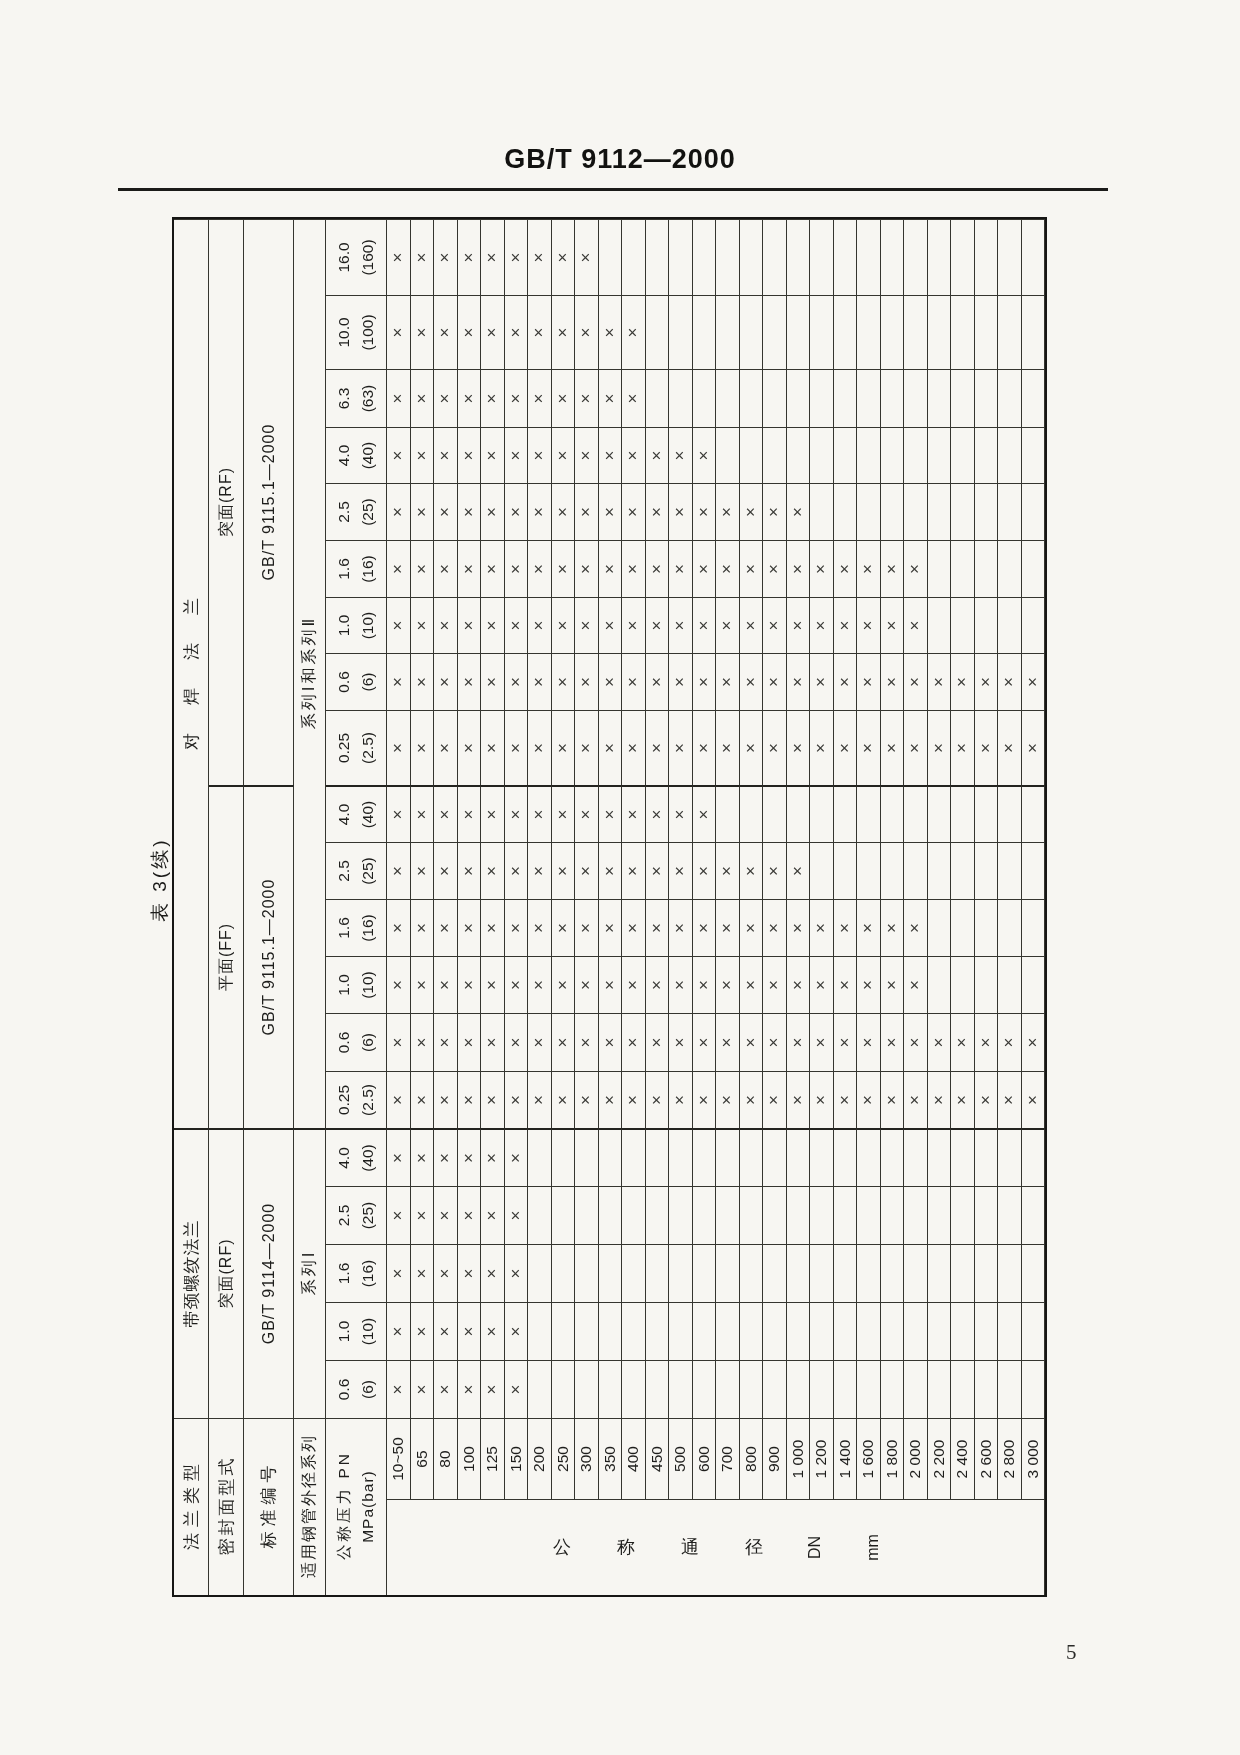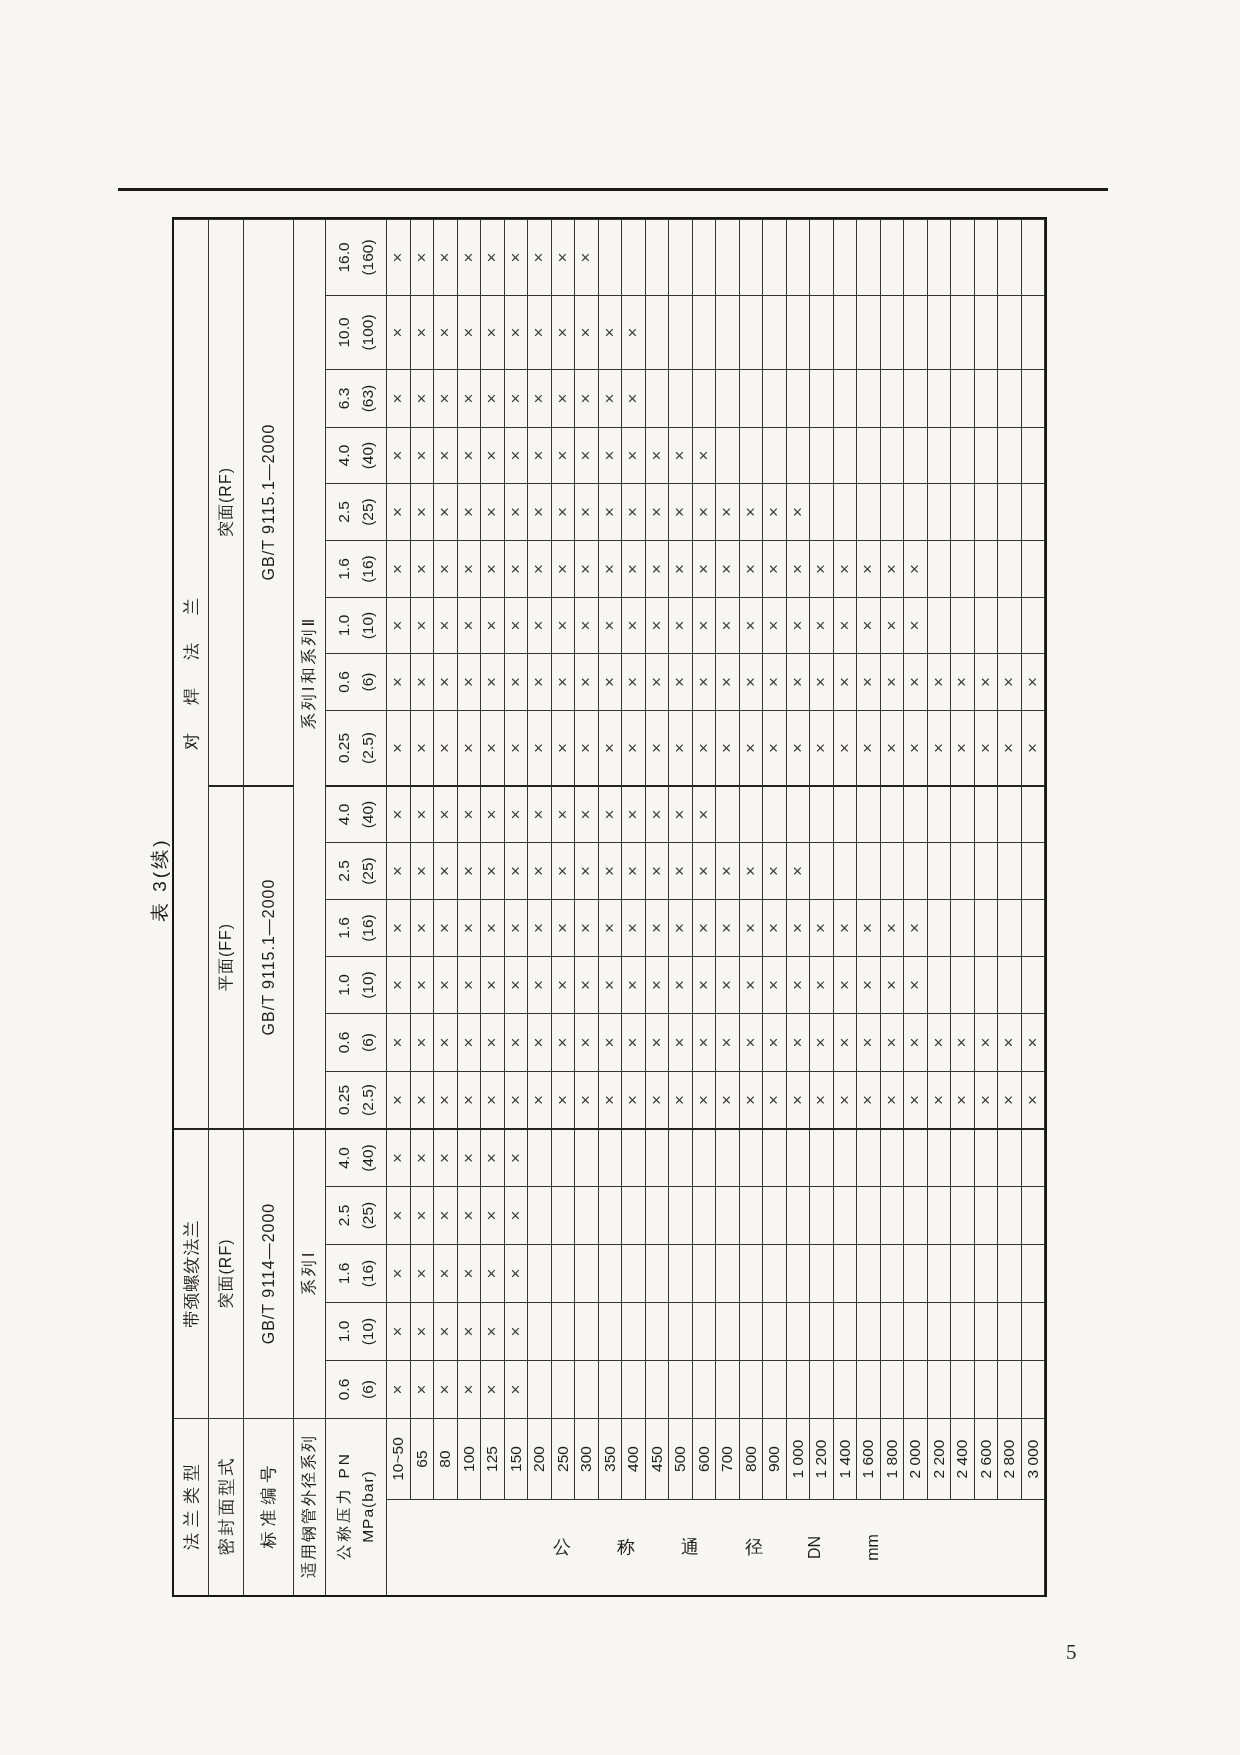--- a/index.html
+++ b/index.html
@@ -34,20 +34,21 @@
   .ls2{letter-spacing:2px;margin-right:-2px;}
   .ls3{letter-spacing:3px;margin-right:-3px;}
   .ls5{letter-spacing:5px;margin-right:-5px;}
   .ls6{letter-spacing:6px;margin-right:-6px;}
   .ls28{letter-spacing:28px;margin-right:-28px;}
 </style>
 </head>
 <body>
 
 <div class="page">
+  <div class="doc-header">GB/T 9112—2000</div>
   <div class="header-rule"></div>
   <div class="table-caption">表 3(续)</div>
   <div class="flange-table" id="flange-table" style="grid-template-columns: 96px 81px 58px 58px 58px 58px 58px 57px 58px 57px 57px 57px 57px 75px 57px 56px 57px 57px 56px 58px 74px 76px; grid-template-rows: 35px 35px 50px 32px 61px 23.5px 23.5px 23.5px 23.5px 23.5px 23.5px 23.5px 23.5px 23.5px 23.5px 23.5px 23.5px 23.5px 23.5px 23.5px 23.5px 23.5px 23.5px 23.5px 23.5px 23.5px 23.5px 23.5px 23.5px 23.5px 23.5px 23.5px 23.5px;">
       <div class="cell lbl" style="grid-area: 1 / 1 / 2 / 3;">
         <span class="ls6">法兰类型</span>
       </div>
       <div class="cell lbl" style="grid-area: 2 / 1 / 3 / 3;">
         <span class="ls3">密封面型式</span>
       </div>
       <div class="cell lbl" style="grid-area: 3 / 1 / 4 / 3;">

